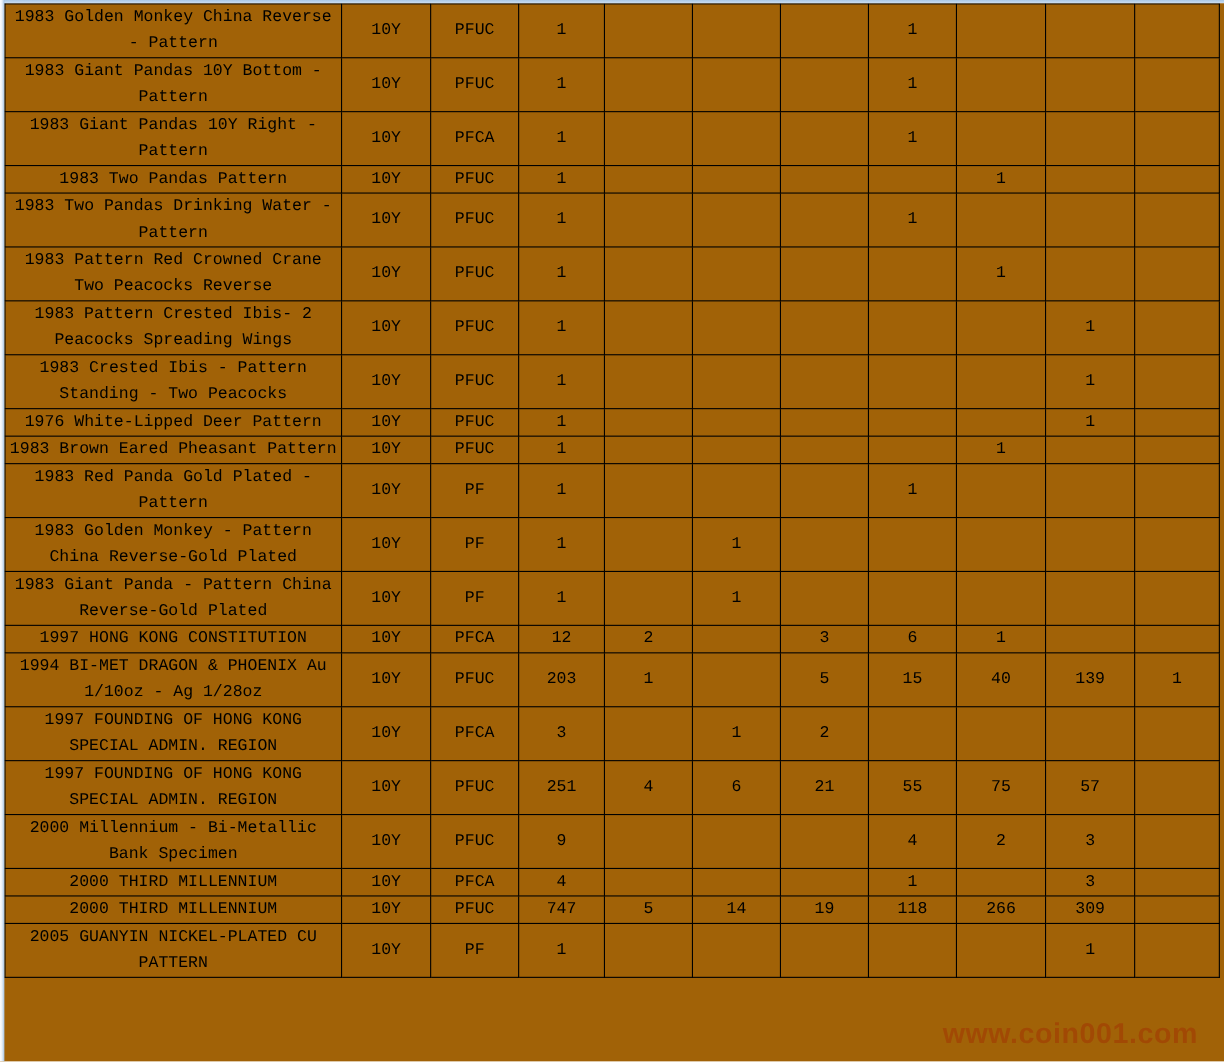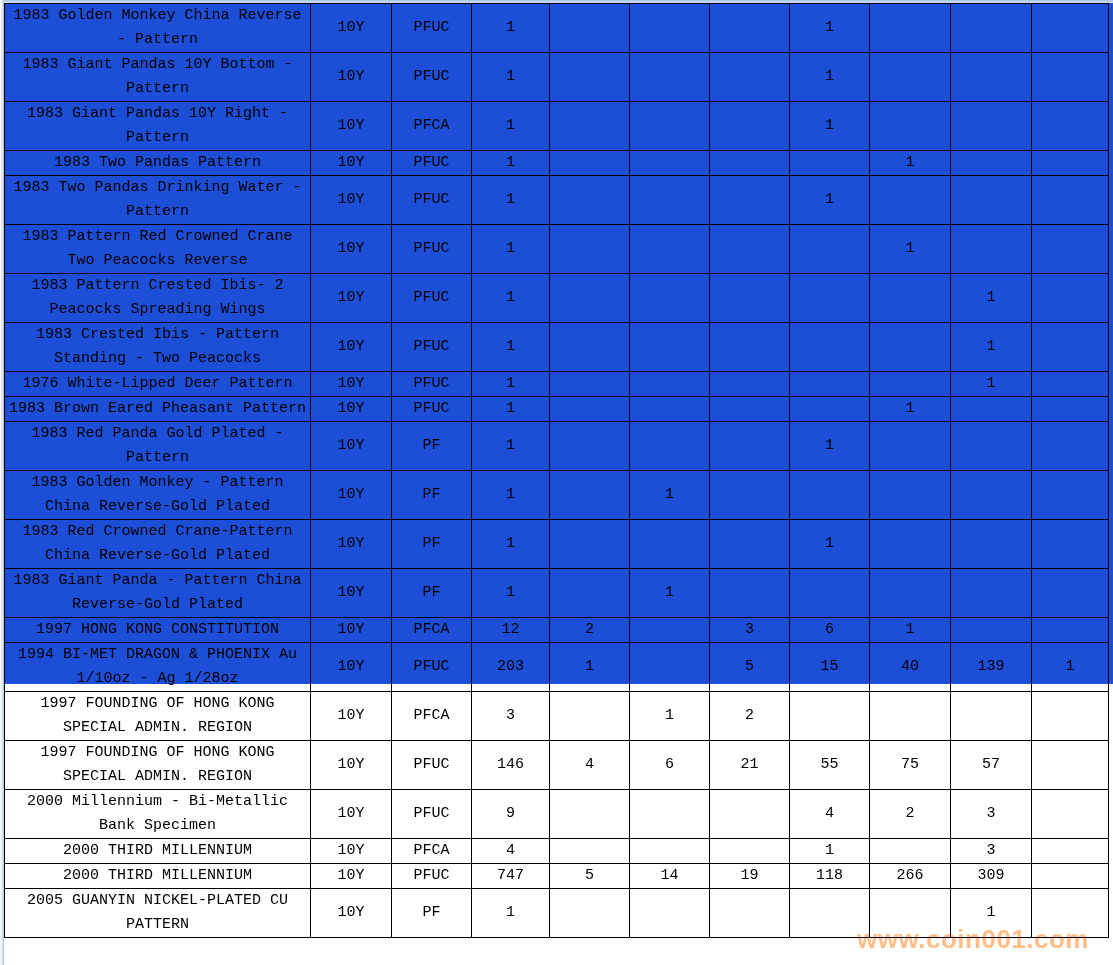--- a/index.html
+++ b/index.html
@@ -7,22 +7,22 @@
     padding: 0;
     width: 1113px;
     height: 965px;
     background: #ffffff;
     overflow: hidden;
     font-family: "Liberation Mono", "DejaVu Sans Mono", monospace;
   }
   .screen {
     position: relative;
     width: 1113px;
-    height: 684px;
-    background: #1d4ed8;
+    height: 965px;
+    background: #a16207;
   }
   .edge-top {
     position: absolute;
     top: 0; left: 0;
     width: 1113px; height: 3px;
     background: linear-gradient(to bottom, var(--edge-top-color, #a9c7e5), #cfe0f2);
     z-index: 3;
   }
   .edge-left {
     position: absolute;
@@ -241,33 +241,20 @@
           <td>1</td>
           <td></td>
           <td>1</td>
           <td></td>
           <td></td>
           <td></td>
           <td></td>
           <td></td>
         </tr>
         <tr>
-          <td class="desc">1983 Red Crowned Crane-Pattern China Reverse-Gold Plated</td>
-          <td>10Y</td>
-          <td>PF</td>
-          <td>1</td>
-          <td></td>
-          <td></td>
-          <td></td>
-          <td>1</td>
-          <td></td>
-          <td></td>
-          <td></td>
-        </tr>
-        <tr>
           <td class="desc">1983 Giant Panda - Pattern China Reverse-Gold Plated</td>
           <td>10Y</td>
           <td>PF</td>
           <td>1</td>
           <td></td>
           <td>1</td>
           <td></td>
           <td></td>
           <td></td>
           <td></td>
@@ -309,21 +296,21 @@
           <td>2</td>
           <td></td>
           <td></td>
           <td></td>
           <td></td>
         </tr>
         <tr>
           <td class="desc">1997 FOUNDING OF HONG KONG SPECIAL ADMIN. REGION</td>
           <td>10Y</td>
           <td>PFUC</td>
-          <td>146</td>
+          <td>251</td>
           <td>4</td>
           <td>6</td>
           <td>21</td>
           <td>55</td>
           <td>75</td>
           <td>57</td>
           <td></td>
         </tr>
         <tr>
           <td class="desc">2000 Millennium - Bi-Metallic Bank Specimen</td>

